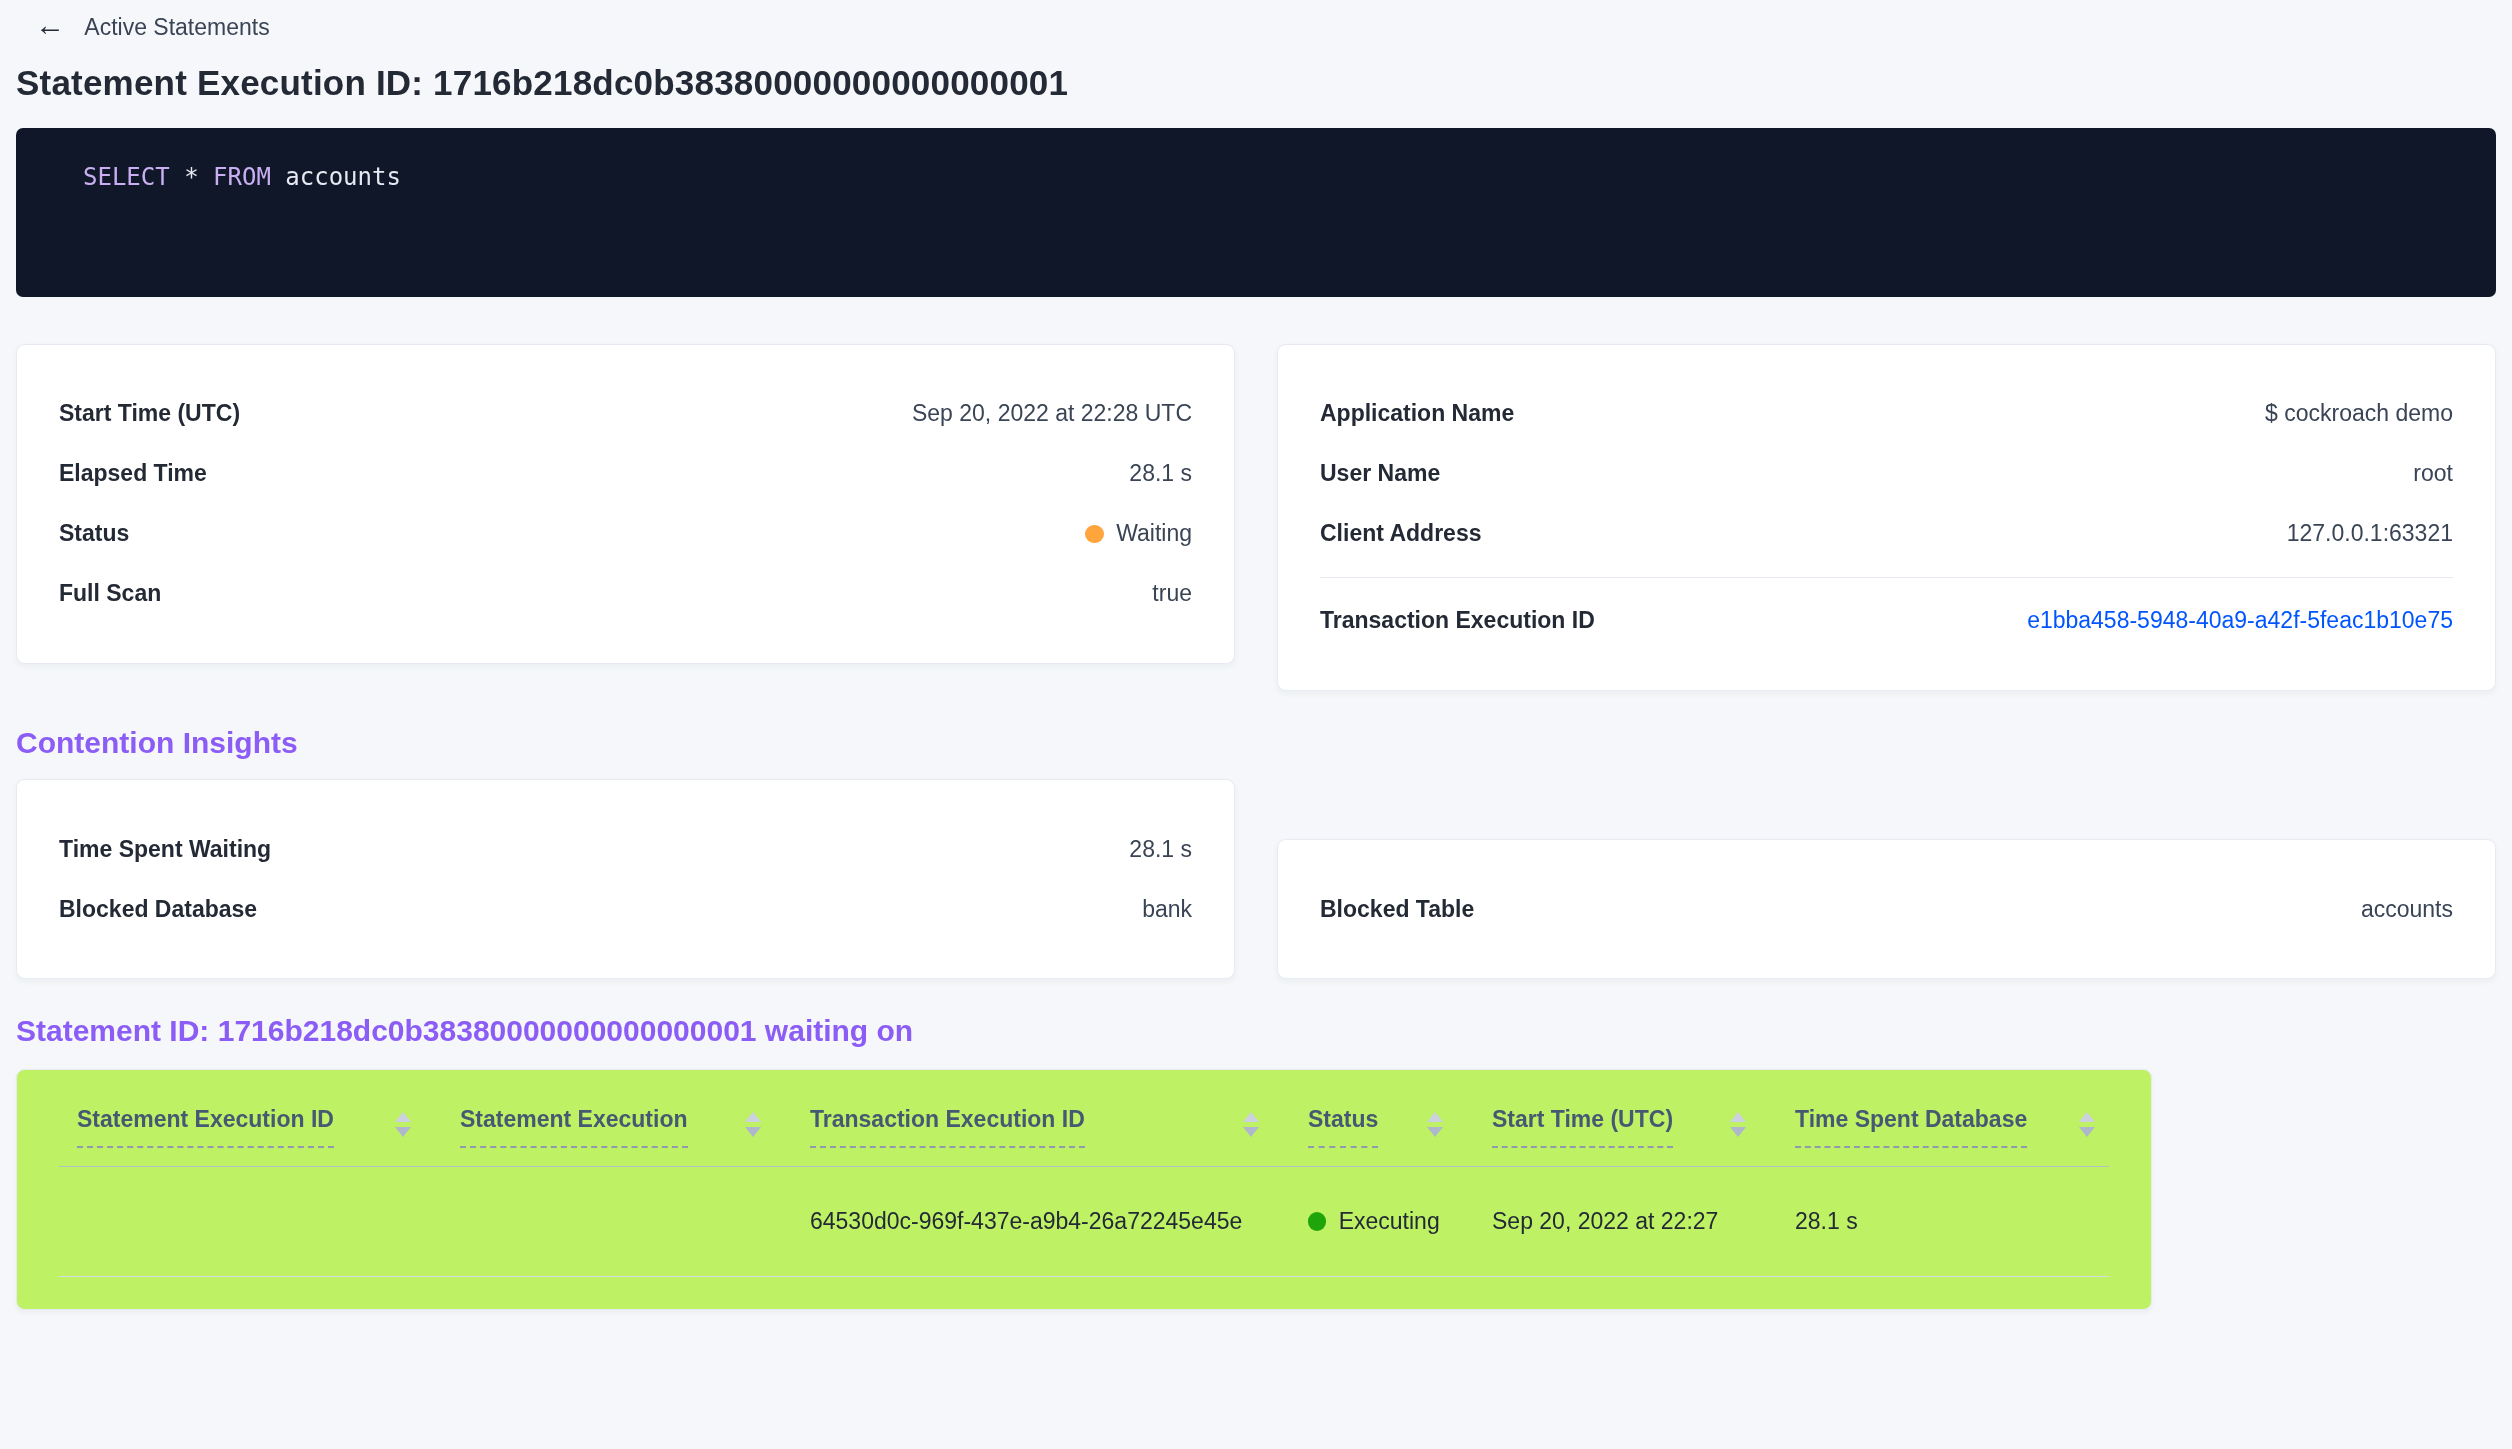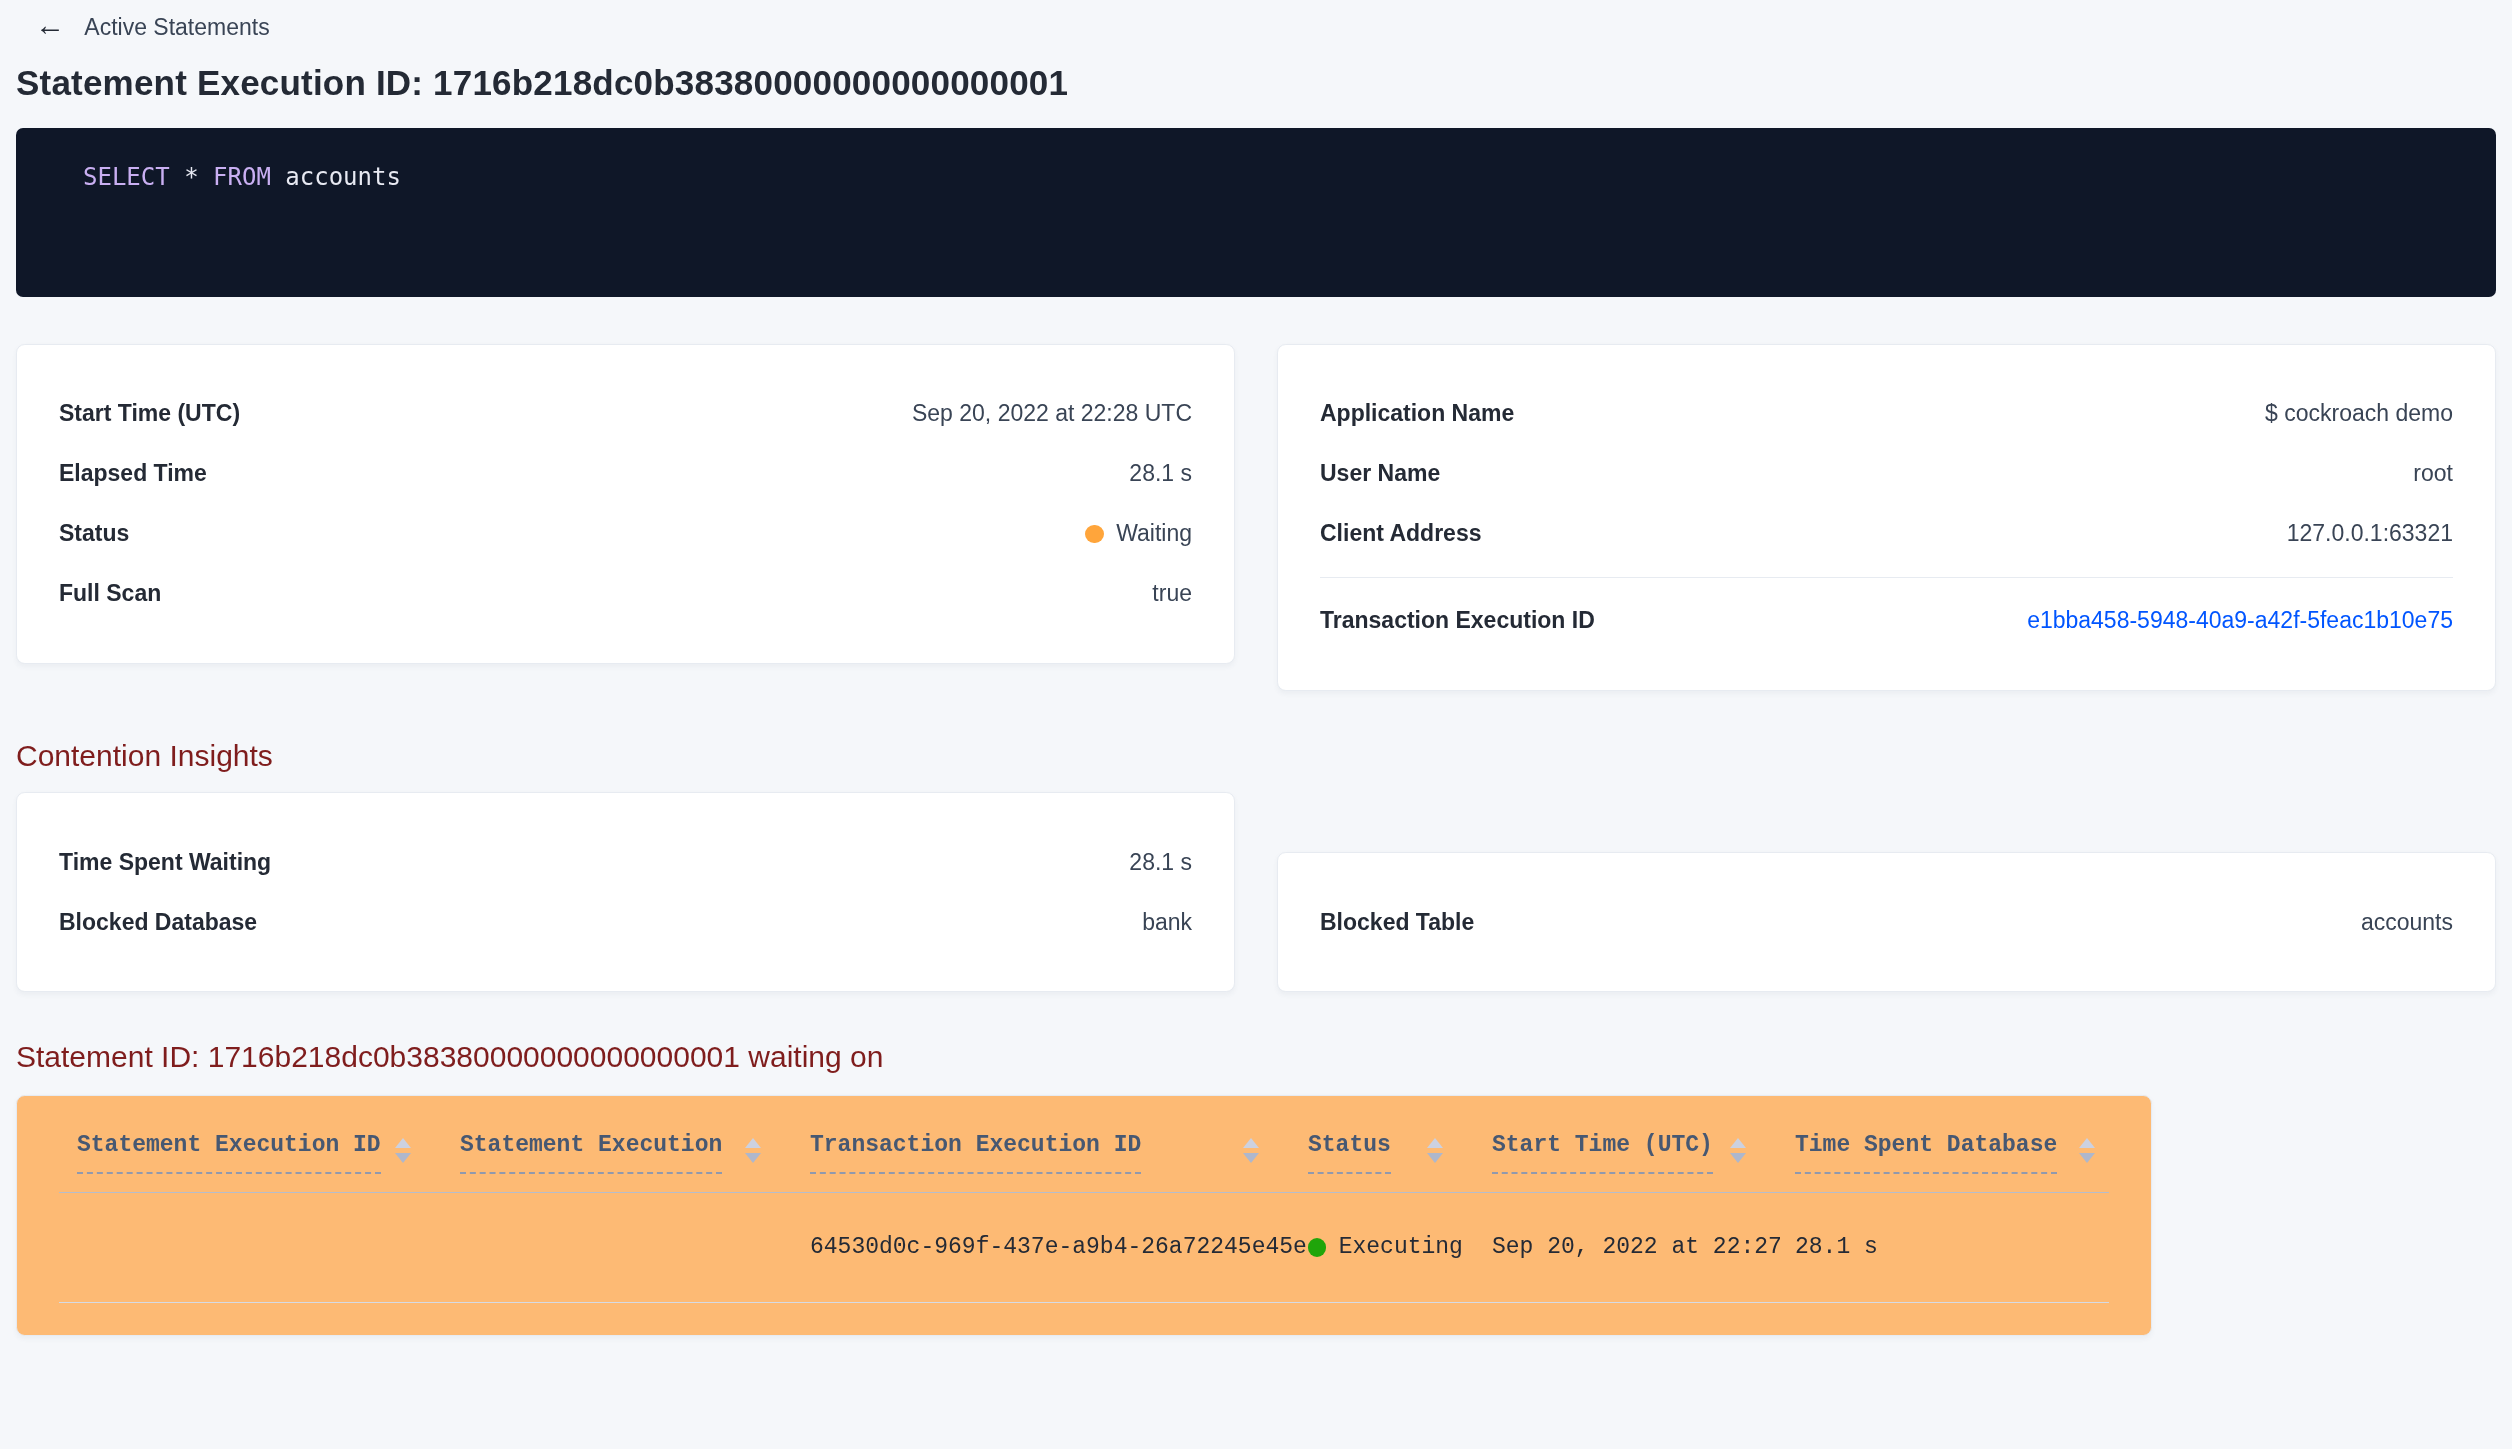--- a/index.html
+++ b/index.html
@@ -47,28 +47,27 @@
     box-shadow:0 2.6px 5.3px rgba(60,70,90,.05);
     padding:39px 42px;
   }
   .kv{display:flex;justify-content:space-between;align-items:center;height:60px;font-size:23px;}
   .kv-label{font-weight:700;color:#242a35;}
   .kv-value{color:#394455;display:flex;align-items:center;gap:12.3px;}
   .kv-value.link{color:var(--link);cursor:pointer;}
   .dot{width:18.4px;height:18.4px;border-radius:50%;display:inline-block;flex:none;}
   .card-divider{border:none;border-top:0.9px solid #e7ebf1;margin:13px 0;}
   
-  .section-heading{margin:48px 16px 0;font-size:30px;font-weight:400;color:#7f1d1d;}
+  .section-heading{margin:35px 16px 0;font-size:30px;font-weight:700;color:#8b5cf6;}
   
   .table-card{
     margin:21px 0 0 16px;width:2136px;
-    background:#fdba74;border:0.9px solid #e7ebf1;border-radius:8.8px;
+    background:#bef264;border:0.9px solid #e7ebf1;border-radius:8.8px;
     box-shadow:0 2.6px 5.3px rgba(60,70,90,.05);
     padding:35px 0 32px;
-    font-family:Liberation Mono, monospace;
   }
   .tgrid{
     display:grid;
     grid-template-columns:383px 350px 498px 184px 303px 349px;
     padding-left:60px;
   }
   .th{
     display:flex;justify-content:space-between;align-items:flex-start;
     padding-right:49px;
     font-size:23px;font-weight:700;color:#475872;cursor:pointer;

